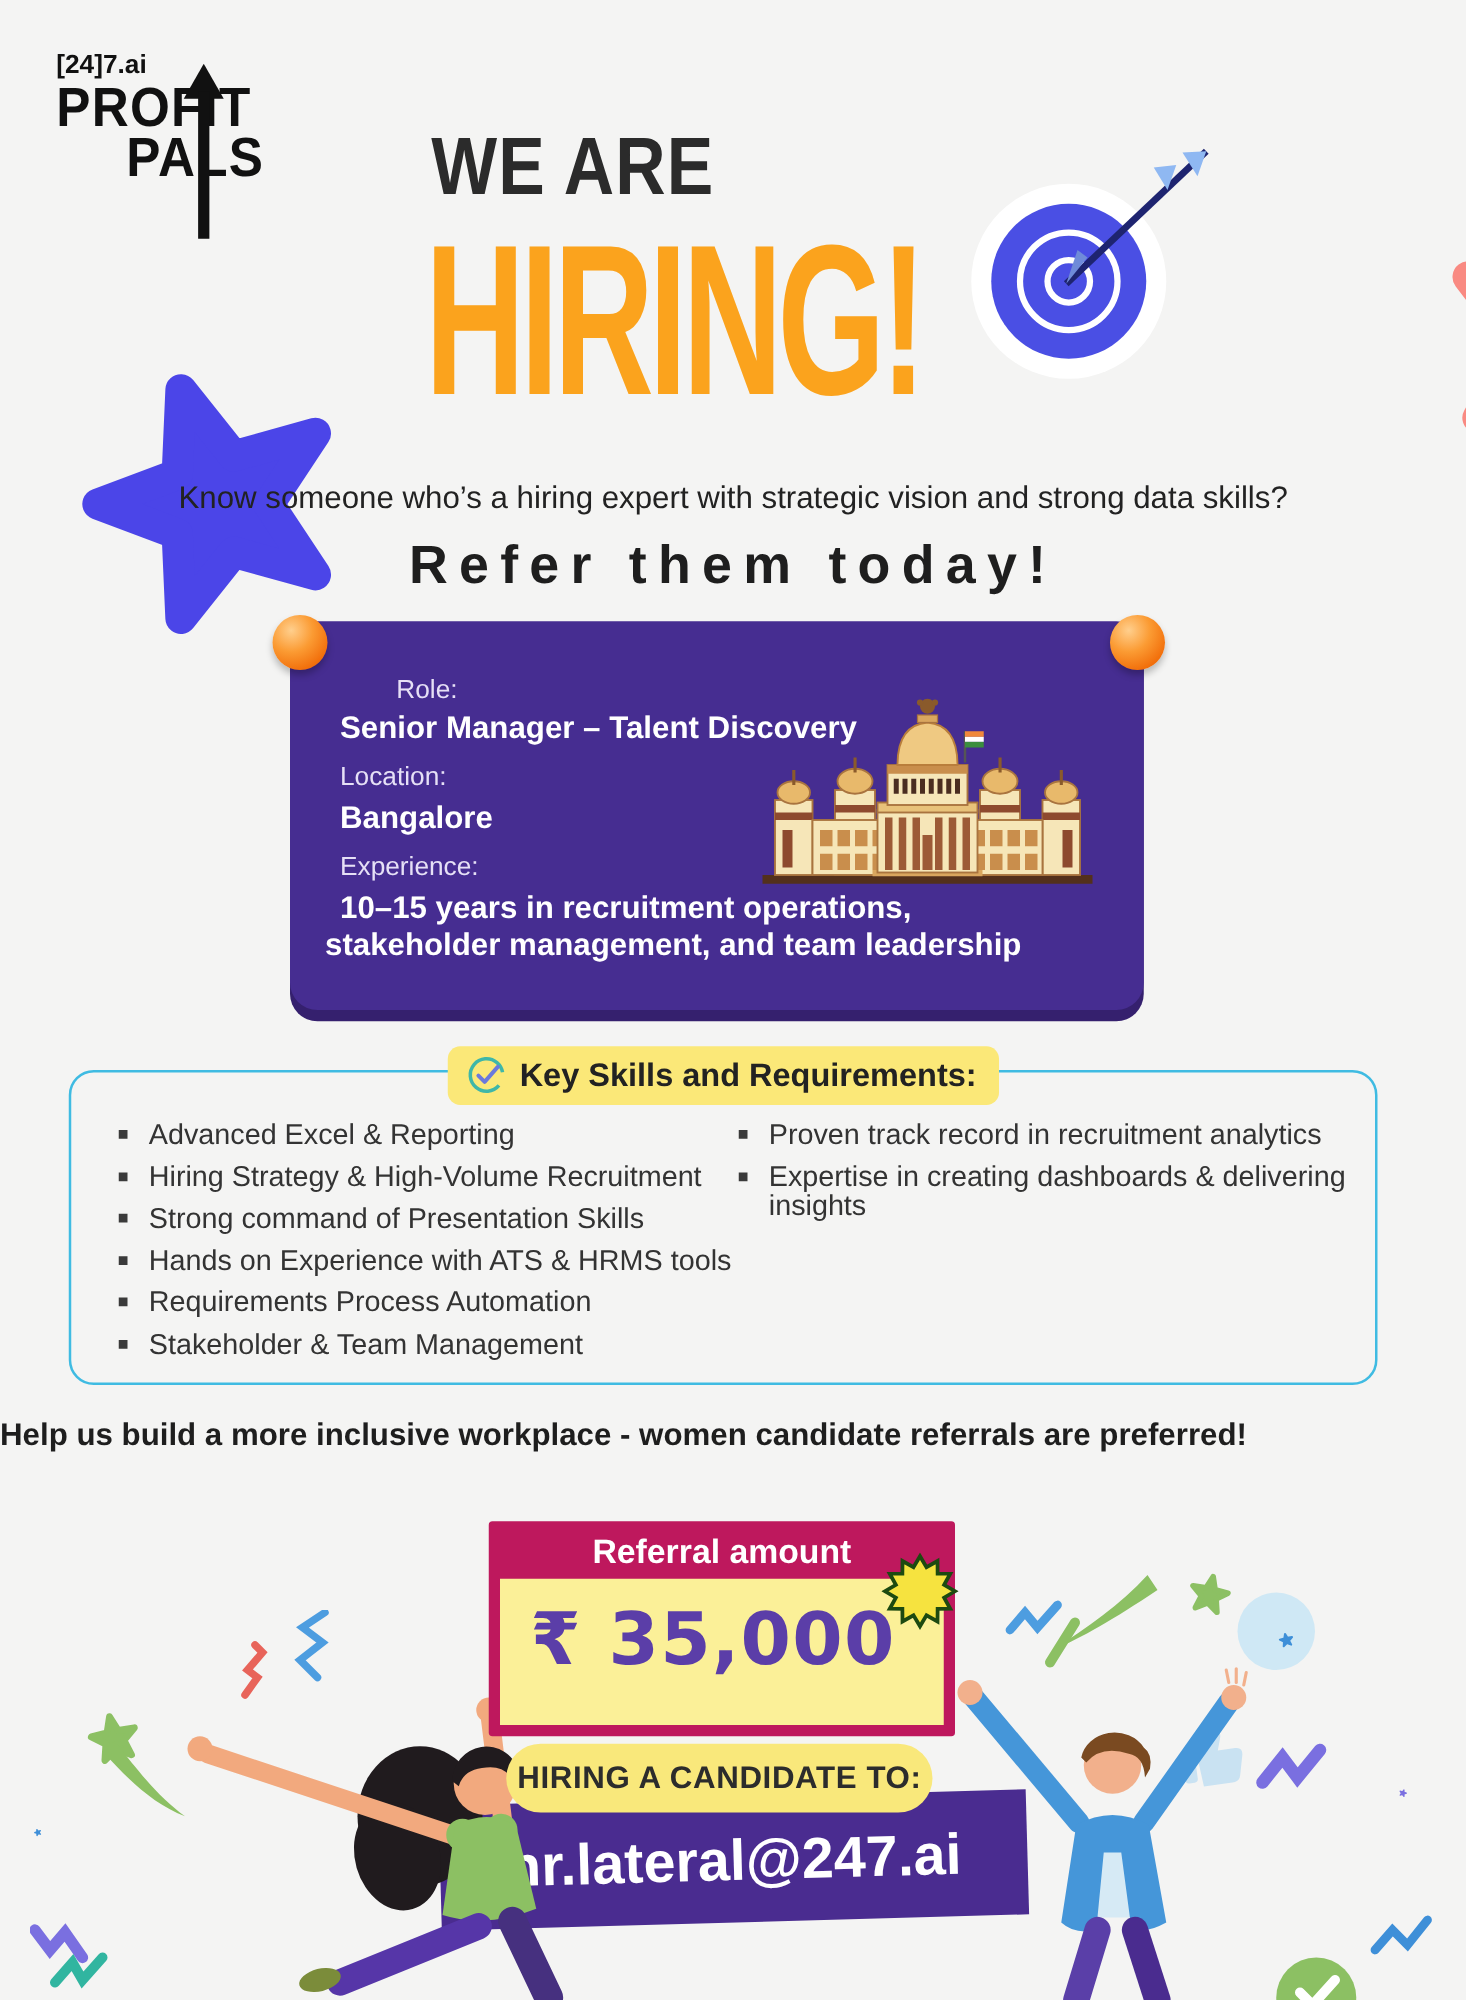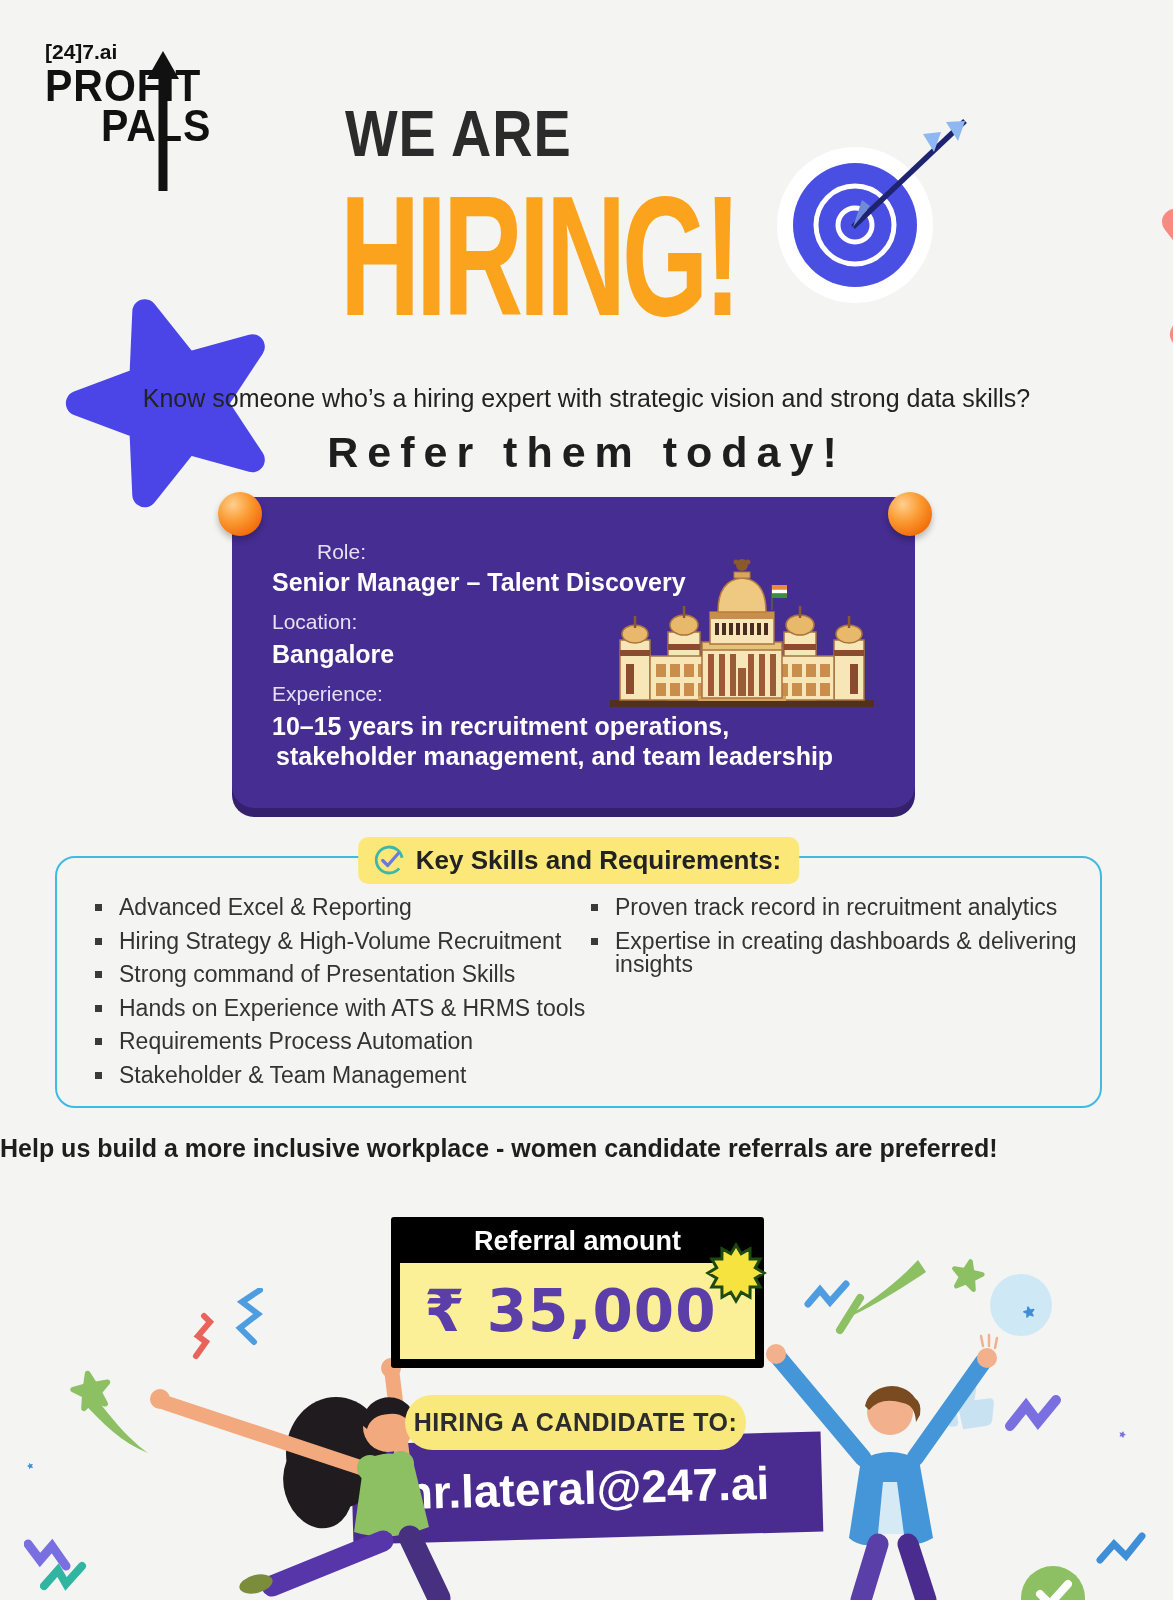--- a/index.html
+++ b/index.html
@@ -32,40 +32,40 @@
   
   .job-card{left:232px;top:497px;width:683px;height:311px;background:#462d91;border-radius:22px;box-shadow:0 9px 0 #35206e;}
   .pin{width:44px;height:44px;border-radius:50%;
        background:radial-gradient(circle at 34% 28%,#ffcf8d 0%,#fb9b33 40%,#f2700c 75%,#d95c00 100%);
        box-shadow:0 4px 6px rgba(0,0,0,.25);}
   .pin-left{left:218px;top:492px;} .pin-right{left:888px;top:492px;}
   .jc-label{font-size:21px;color:#e6e0f6;font-weight:500;}
   .jc-value{font-size:25px;color:#ffffff;font-weight:700;}
   .jc-role-l{left:272px;top:540px;margin-left:45px;} .jc-role-v{left:272px;top:568px;}
   .jc-loc-l{left:272px;top:610px;}  .jc-loc-v{left:272px;top:640px;}
-  .jc-exp-l{left:272px;top:682px;}  .jc-exp-v1{left:272px;top:712px;} .jc-exp-v2{left:276px;top:742px;}
+  .jc-exp-l{left:272px;top:682px;}  .jc-exp-v1{left:272px;top:712px;} .jc-exp-v2{left:260px;top:742px;}
   .building{left:602px;top:552px;}
 
   
   .skills-box{left:55px;top:856px;width:1043px;height:248px;border:2.5px solid #3fbbe2;border-radius:20px;background:transparent;}
   .skills-chip{left:50%;top:-21px;transform:translateX(-50%);background:#fbe878;border-radius:10px;
                padding:6px 18px 7px 14px;white-space:nowrap;display:flex;align-items:center;gap:10px;position:absolute;}
   .skills-chip-label{font-size:26px;font-weight:800;color:#222;}
   .skills-cols{position:absolute;left:36px;top:38px;display:flex;}
   ul.skill-list{list-style:none;margin:0;padding:0;}
   ul.skill-list li{position:relative;font-size:23px;color:#333;padding-left:26px;margin-bottom:10.5px;line-height:23px;}
   ul.skill-list li::before{content:"";position:absolute;left:2px;top:8px;width:7px;height:7px;background:#3a3a3a;}
   .skill-col-left{width:496px;}
   .skill-col-right{width:500px;}
 
   
   .inclusion{left:0;top:1134px;width:1173px;text-align:left;font-size:25px;font-weight:800;color:#1e1e1e;}
 
   
-  .sign{left:391px;top:1217px;width:373px;height:151px;background:#000000;border-radius:3px;}
+  .sign{left:391px;top:1217px;width:373px;height:172px;background:#be185d;border-radius:3px;}
   .sign-label{position:absolute;left:0;top:9px;width:100%;text-align:center;font-size:27px;font-weight:700;color:#fff;}
   .sign-yellow{position:absolute;left:9px;right:9px;top:46px;bottom:9px;background:#fbf098;}
   .sign-amount{position:absolute;left:0;top:14px;width:96%;text-align:center;font-size:58px;font-weight:800;color:#5b3ea8;font-family:"DejaVu Sans",sans-serif;letter-spacing:1px;}
 
   
   .banner{left:352px;top:1438px;width:470px;height:100px;background:#4a2c90;transform:rotate(-1.6deg);z-index:1;}
   .email{position:absolute;left:0;top:0;width:100%;height:100%;display:flex;align-items:center;justify-content:center;
          font-size:46px;font-weight:700;color:#ffffff;letter-spacing:0px;}
   .pill{left:405px;top:1395px;width:341px;height:55px;background:#f9e87b;border-radius:28px;z-index:4;
         display:flex;align-items:center;justify-content:center;font-size:25px;font-weight:800;color:#2c2c2c;letter-spacing:0.5px;}

